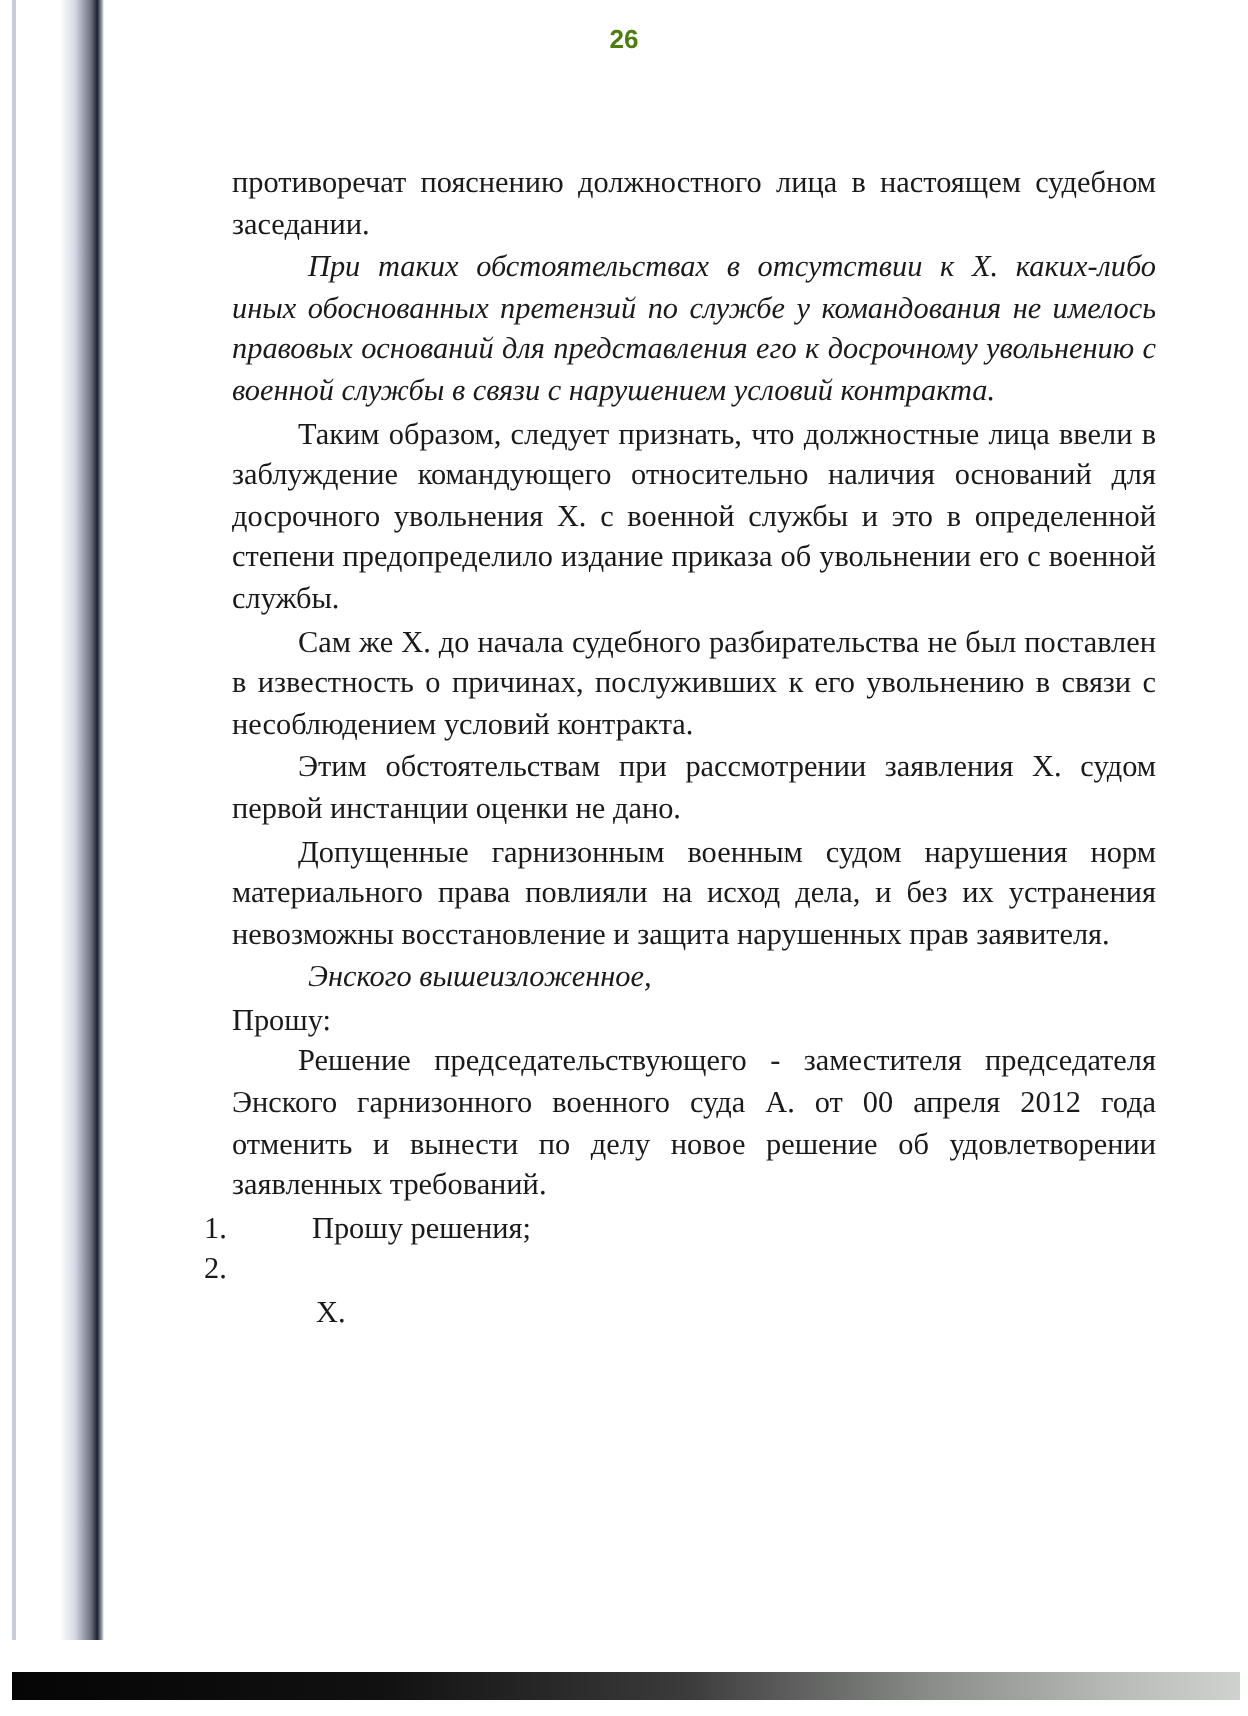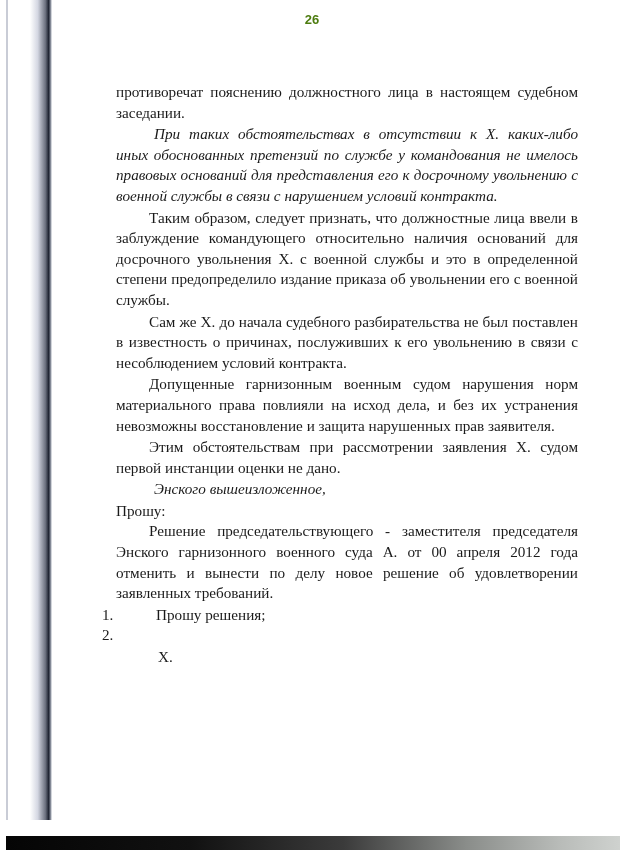--- a/index.html
+++ b/index.html
@@ -48,22 +48,22 @@
 <div class="scan-shadow"></div>
 <div class="scan-bottom-bar"></div>
 
 <div class="page-number">26</div>
 
 <div class="content">
   <p class="p">противоречат пояснению должностного лица в настоящем судебном заседании.</p>
   <p class="p indent2">При таких обстоятельствах в отсутствии к Х. каких-либо иных обоснованных претензий по службе у командования не имелось правовых оснований для представления его к досрочному увольнению с военной службы в связи с нарушением условий контракта.</p>
   <p class="p indent">Таким образом, следует признать, что должностные лица ввели в заблуждение командующего относительно наличия оснований для досрочного увольнения Х. с военной службы и это в определенной степени предопределило издание приказа об увольнении его с военной службы.</p>
   <p class="p indent">Сам же Х. до начала судебного разбирательства не был поставлен в известность о причинах, послуживших к его увольнению в связи с несоблюдением условий контракта.</p>
+  <p class="p indent">Этим обстоятельствам при рассмотрении заявления Х. судом первой инстанции оценки не дано.</p>
   <p class="p indent">Допущенные гарнизонным военным судом нарушения норм материального права повлияли на исход дела, и без их устранения невозможны восстановление и защита нарушенных прав заявителя.</p>
-  <p class="p indent">Этим обстоятельствам при рассмотрении заявления Х. судом первой инстанции оценки не дано.</p>
   <p class="p indent2">Энского вышеизложенное,</p>
 
   <p class="center">Прошу:</p>
   <p class="p indent request">Решение председательствующего - заместителя председателя Энского гарнизонного военного суда А. от 00 апреля 2012 года отменить и вынести по делу новое решение об удовлетворении заявленных требований.</p>
 
   <ul class="list">
     <li>
       <span class="num">1.</span>
       <span>Прошу решения;</span>
     </li>

